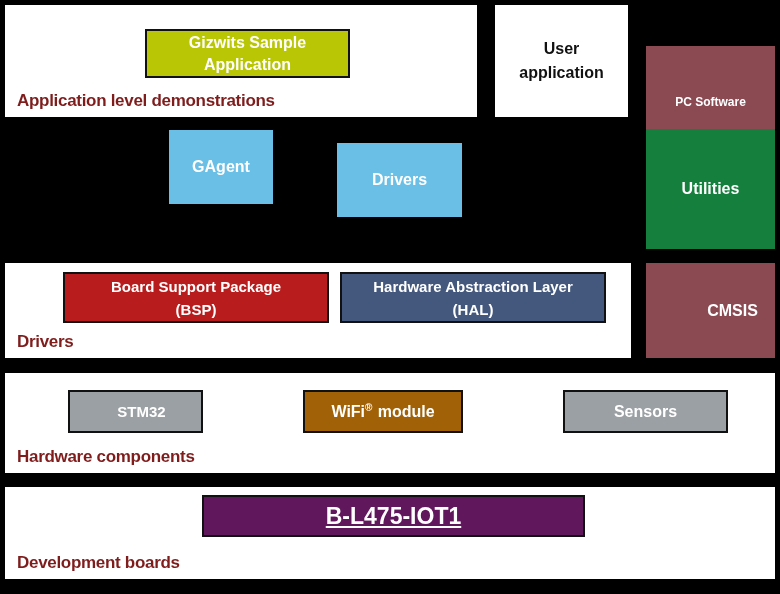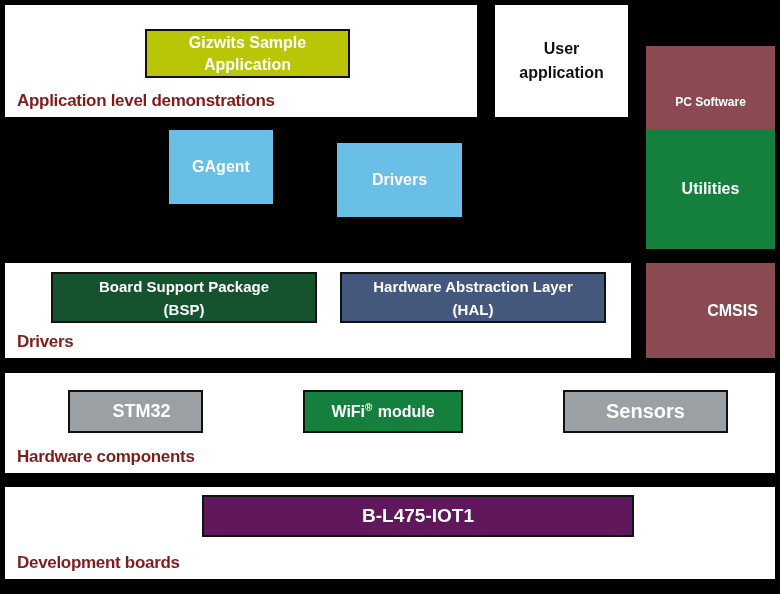--- a/index.html
+++ b/index.html
@@ -53,29 +53,29 @@
   #box-utilities       { left: 646px; top: 129px; width: 129px; height: 120px; font-size: 16px; }
 
   
   #panel-drivers       { left: 5px;   top: 263px; width: 626px; height: 95px; }
   #box-bsp             { left: 51px;  top: 272px; width: 266px; height: 51px;  font-size: 15px; line-height: 23px; }
   #box-hal             { left: 340px; top: 272px; width: 266px; height: 51px;  font-size: 15px; line-height: 23px; }
   #box-cmsis           { left: 646px; top: 263px; width: 129px; height: 95px;  font-size: 16px; padding-left: 44px; }
 
   
   #panel-hardware      { left: 5px;   top: 373px; width: 770px; height: 100px; }
-  #box-stm32           { left: 68px;  top: 390px; width: 135px; height: 43px;  font-size: 18px; padding-left: 12px; }
+  #box-stm32           { left: 68px;  top: 390px; width: 135px; height: 43px;  font-size: 15px; padding-left: 12px; }
   #box-wifi            { left: 303px; top: 390px; width: 160px; height: 43px;  font-size: 16px; flex-direction: row; }
-  #box-sensors         { left: 563px; top: 390px; width: 165px; height: 43px;  font-size: 20px; }
+  #box-sensors         { left: 563px; top: 390px; width: 165px; height: 43px;  font-size: 16px; }
   #box-wifi sup        { font-size: 10px; line-height: 0; vertical-align: super; }
   #box-wifi .suffix    { margin-left: 0.33em; }
 
   
   #panel-boards        { left: 5px;   top: 487px; width: 770px; height: 92px; }
-  #box-bl475           { left: 202px; top: 495px; width: 432px; height: 42px;  font-size: 19px; }
+  #box-bl475           { left: 202px; top: 495px; width: 383px; height: 42px;  font-size: 23px; text-decoration: underline; }
 </style>
 </head>
 <body>
 
 <div class="stage">
 
   <div class="panel" id="panel-application">
     <span class="sec-label">Application level demonstrations</span>
   </div>
   <div class="box dark" id="box-user-app">
@@ -96,39 +96,39 @@
   <div class="box light" id="box-freertos" style="background-color: rgb(105, 191, 230);">
     <span class="line">Drivers</span>
   </div>
   <div class="box light" id="box-utilities" style="background-color: #15803d;">
     <span class="line">Utilities</span>
   </div>
 
   <div class="panel" id="panel-drivers">
     <span class="sec-label">Drivers</span>
   </div>
-  <div class="box light bordered" id="box-bsp" style="background-color: #14532d;">
+  <div class="box light bordered" id="box-bsp" style="background-color: #b91c1c; margin-left: 12px;">
     <span class="line">Board Support Package</span>
     <span class="line">(BSP)</span>
   </div>
   <div class="box light bordered" id="box-hal" style="background-color: rgb(68, 88, 125);">
     <span class="line">Hardware Abstraction Layer</span>
     <span class="line">(HAL)</span>
   </div>
   <div class="box light" id="box-cmsis" style="background-color: rgb(139, 74, 82);">
     <span class="line">CMSIS</span>
   </div>
 
   <div class="panel" id="panel-hardware">
     <span class="sec-label">Hardware components</span>
   </div>
   <div class="box light bordered" id="box-stm32" style="background-color: rgb(155, 160, 164);">
     <span class="line">STM32</span>
   </div>
-  <div class="box light bordered" id="box-wifi" style="background-color: #15803d;">
+  <div class="box light bordered" id="box-wifi" style="background-color: #a16207;">
     <span><span>WiFi</span><sup>®</sup></span>
     <span class="suffix">module</span>
   </div>
   <div class="box light bordered" id="box-sensors" style="background-color: rgb(155, 160, 164);">
     <span class="line">Sensors</span>
   </div>
 
   <div class="panel" id="panel-boards">
     <span class="sec-label">Development boards</span>
   </div>

